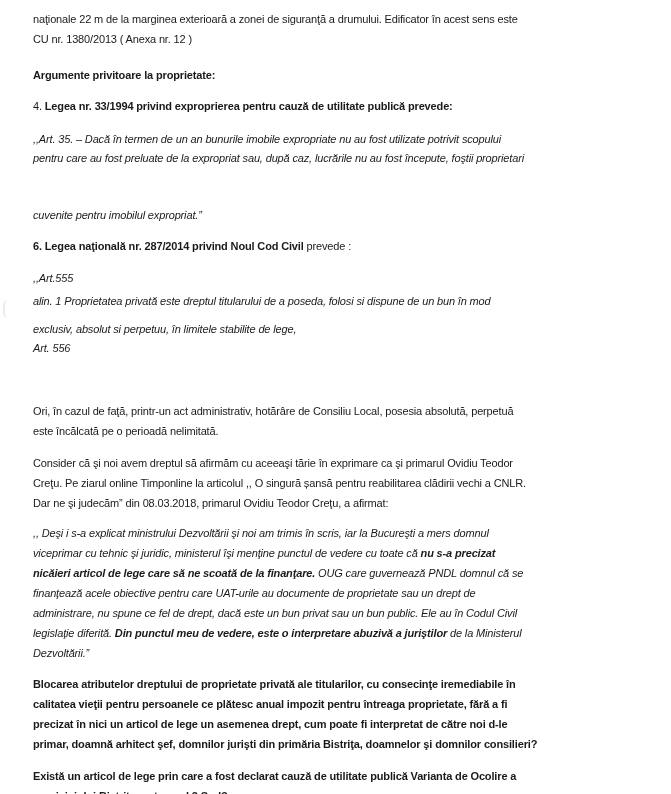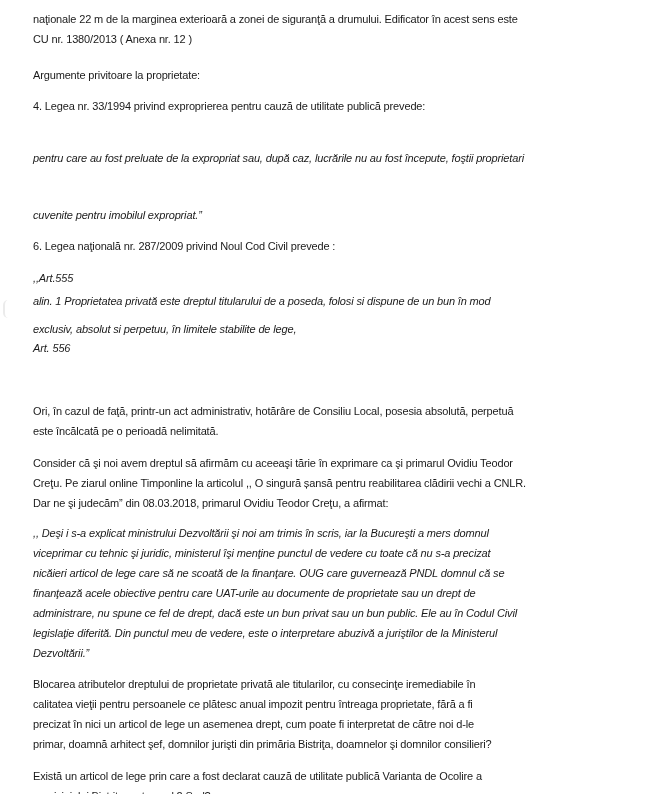--- a/index.html
+++ b/index.html
@@ -7,43 +7,44 @@
     width: 671px; height: 794px; overflow: hidden; position: relative;
     font-family: "Liberation Sans", sans-serif;
     color: #1a1a1a;
   }
   .page { position: absolute; left: 0; top: 0; width: 671px; height: 794px; }
   .line {
     position: absolute; left: 33px; white-space: nowrap;
     font-size: 11px; letter-spacing: -0.15px; line-height: 16px;
   }
   .i { font-style: italic; }
-  .b { font-weight: normal; }
+  .b { font-weight: bold; }
   .scan-mark {
     position: absolute; left: 3px; top: 300px; width: 8px; height: 18px;
     border-left: 2px solid #e3e3e3; border-radius: 6px; opacity: 0.7;
   }
 </style>
 </head>
 <body>
 
 <div class="page">
   <div class="scan-mark"></div>
 
   <div class="line" style="top:11px">naţionale 22 m de la marginea exterioară a zonei de siguranţă a drumului. Edificator în acest sens este</div>
   <div class="line" style="top:31px">CU nr. 1380/2013 ( Anexa nr. 12 )</div>
 
   <div class="line b" style="top:67px">Argumente privitoare la proprietate:</div>
 
   <div class="line" style="top:98px"><span>4. </span><span class="b">Legea nr. 33/1994 privind exproprierea pentru cauză de utilitate publică prevede:</span></div>
 
+  <div class="line i" style="top:131px">,,Art. 35. – Dacă în termen de un an bunurile imobile expropriate nu au fost utilizate potrivit scopului</div>
   <div class="line i" style="top:150px">pentru care au fost preluate de la expropriat sau, după caz, lucrările nu au fost începute, foştii proprietari</div>
   <div class="line i" style="top:207px">cuvenite pentru imobilul expropriat.”</div>
 
-  <div class="line" style="top:238px"><span class="b">6. </span><span class="b">Legea naţională nr. 287/2009 privind Noul Cod Civil</span><span> prevede :</span></div>
+  <div class="line" style="top:238px"><span class="b">6. </span><span class="b">Legea naţională nr. 287/2014 privind Noul Cod Civil</span><span> prevede :</span></div>
 
   <div class="line i" style="top:270px">,,Art.555</div>
 
   <div class="line i" style="top:293px">alin. 1  Proprietatea privată este dreptul titularului de a poseda, folosi si dispune de un bun în mod</div>
   <div class="line i" style="top:321px">exclusiv, absolut si perpetuu, în limitele stabilite de lege,</div>
   <div class="line i" style="top:340px">Art. 556</div>
 
 
   <div class="line" style="top:403px">Ori, în cazul de faţă, printr-un act administrativ, hotărâre de Consiliu Local, posesia absolută, perpetuă</div>
   <div class="line" style="top:423px">este încălcată pe o perioadă nelimitată.</div>

